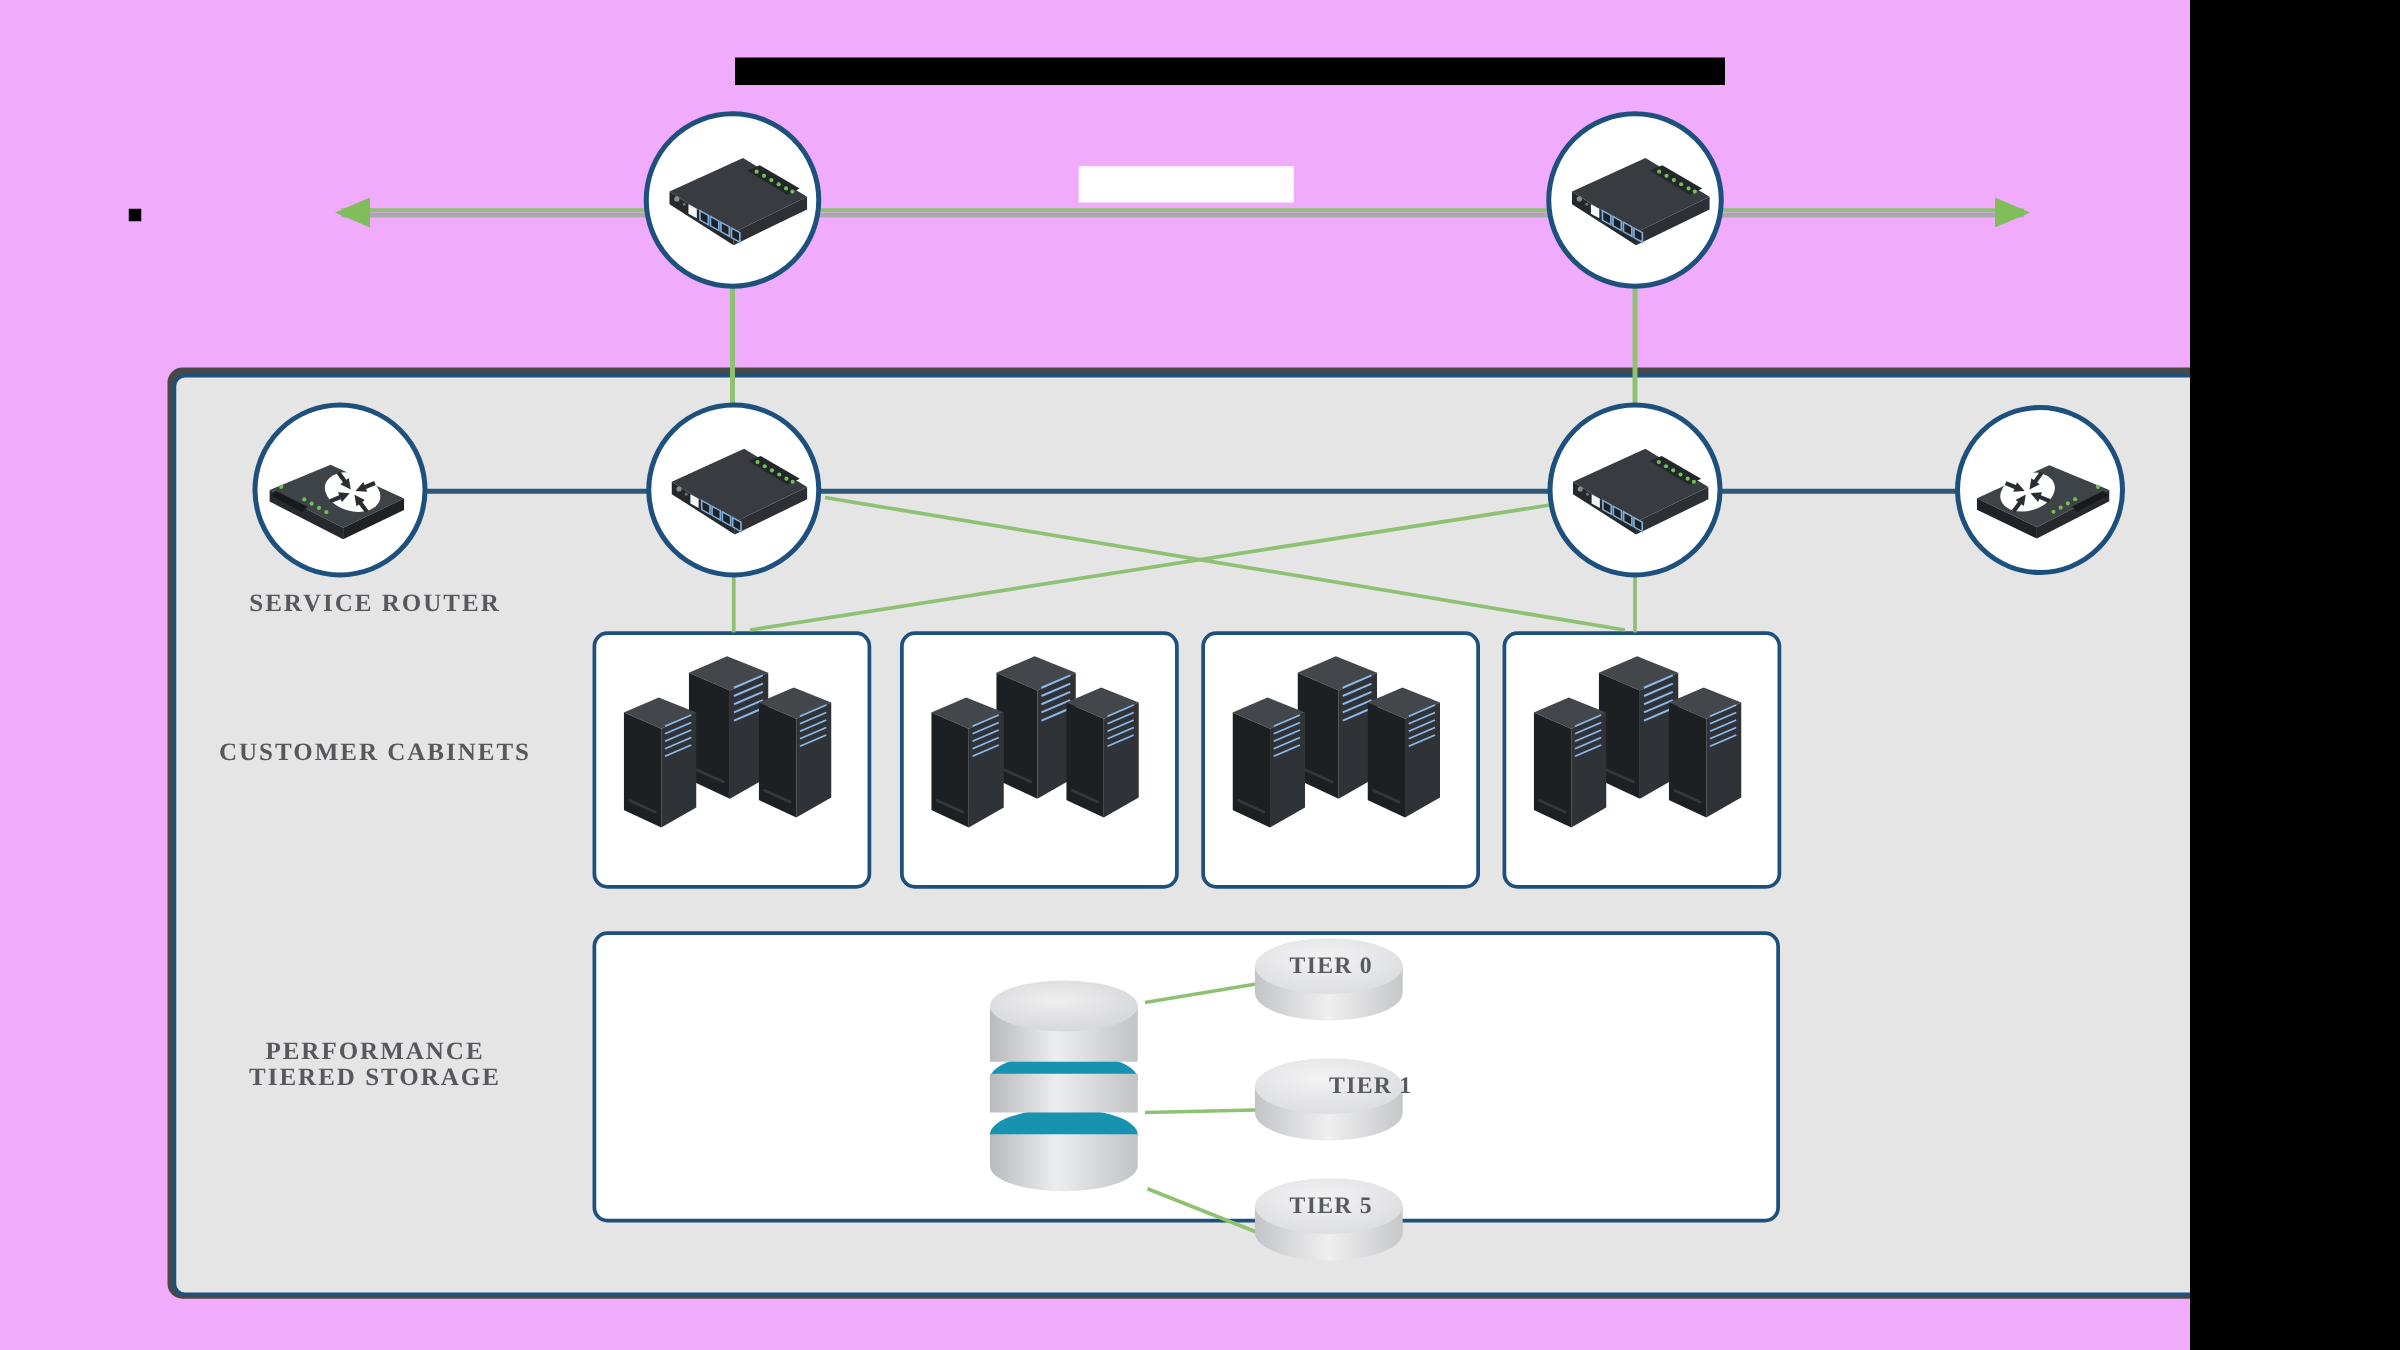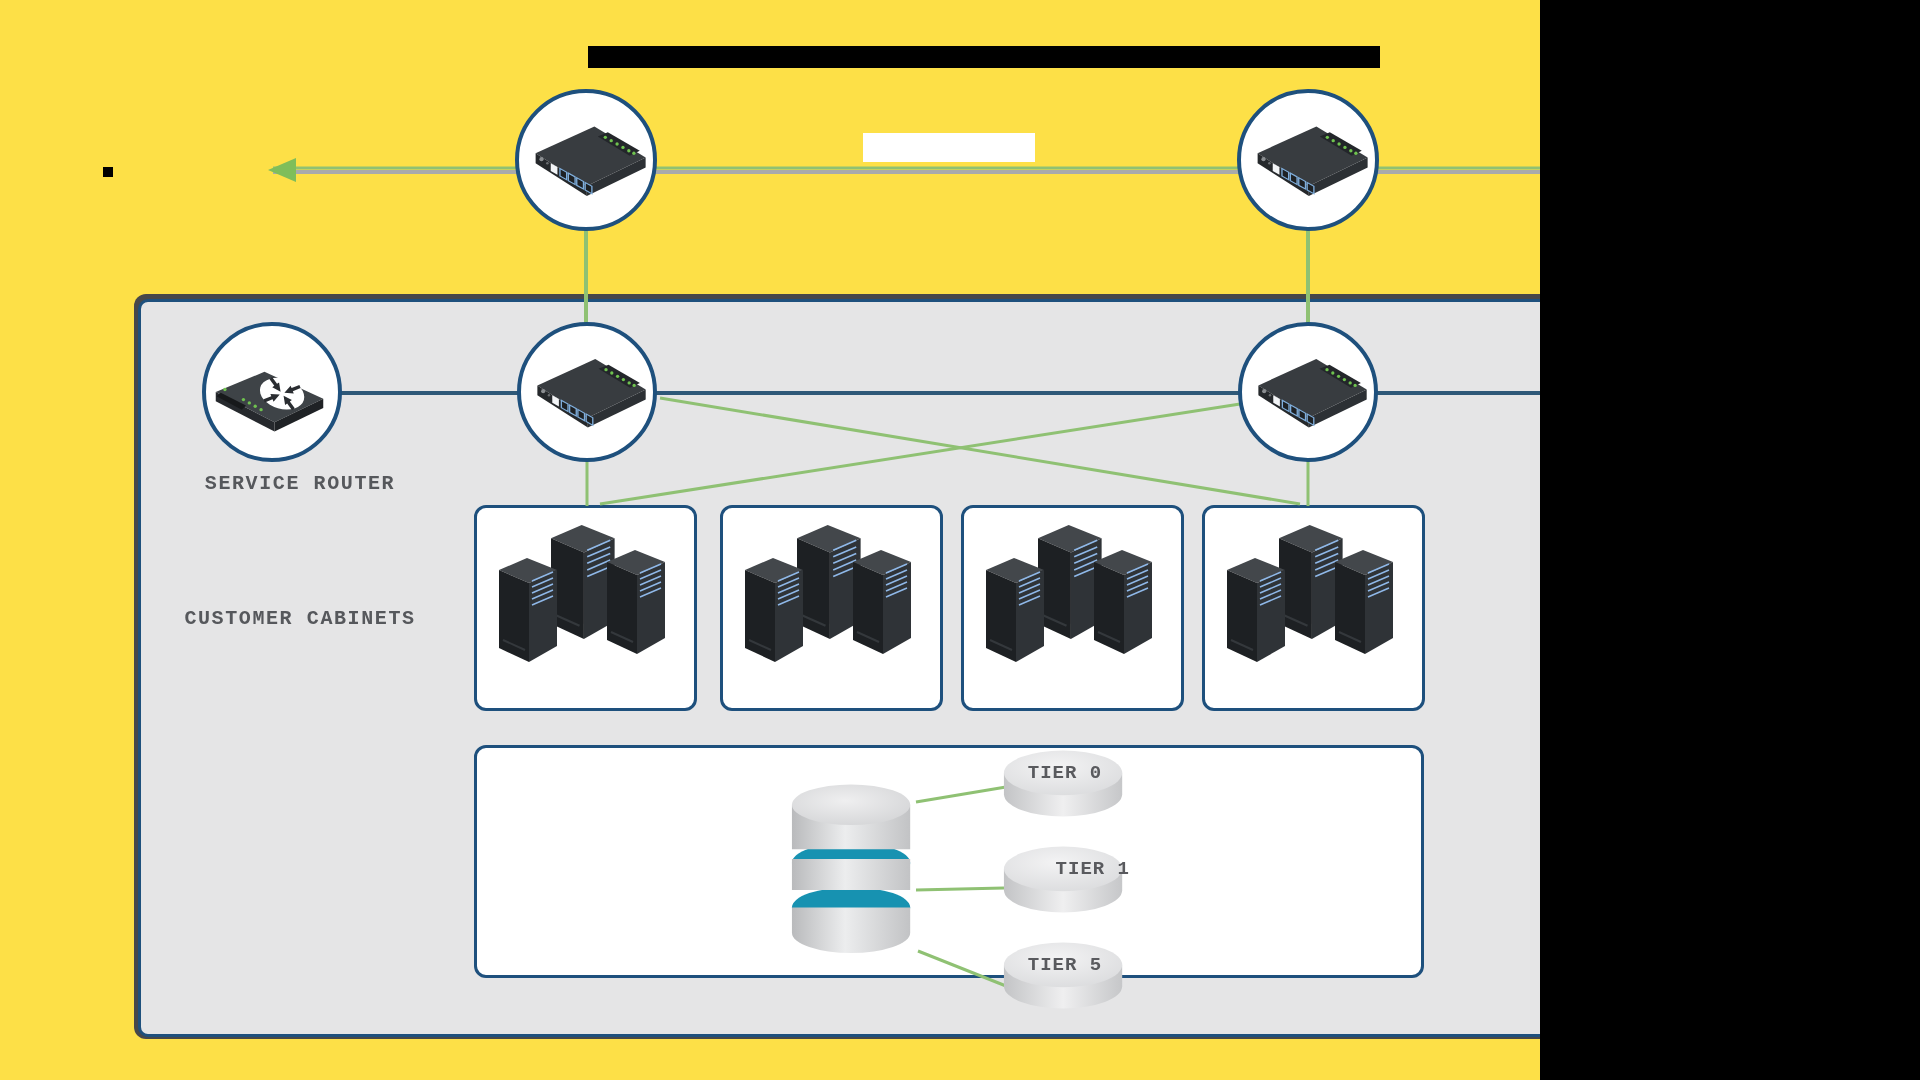--- a/index.html
+++ b/index.html
@@ -1,17 +1,17 @@
 <!DOCTYPE html>
 <html><head>
 <meta charset="utf-8">
 <style>
   html,body{margin:0;padding:0;background:#000;}
-  #stage{position:relative;width:1540px;height:1080px;background:#fde047;overflow:hidden;
-         font-family:Liberation Mono, monospace;}
+  #stage{position:relative;width:1752px;height:1080px;background:#f0abfc;overflow:hidden;
+         font-family:Liberation Serif, serif;}
   .abs{position:absolute;}
   .lbl{position:absolute;font-weight:bold;color:#56585C;letter-spacing:1.6px;
        font-size:20px;text-align:center;line-height:21px;}
   .tier-lbl{position:absolute;font-weight:bold;color:#595A5E;letter-spacing:1px;
        font-size:19px;text-align:center;width:130px;}
   .circle{position:absolute;background:#fff;border:4px solid #1E507D;border-radius:50%;
        display:flex;align-items:center;justify-content:center;box-sizing:border-box;}
   .panel{position:absolute;background:#fff;border:3px solid #1E507D;border-radius:12px;
        box-sizing:border-box;}
   .bigbox-shadow{position:absolute;left:134px;top:294px;width:1660px;height:745px;
@@ -227,18 +227,22 @@
       <use href="#sym-disk"></use>
     </svg>
   <svg class="abs" style="left:1002px;top:832px;z-index:5;" width="126" height="97" viewBox="0 0 130 100">
       <use href="#sym-disk"></use>
     </svg>
   <svg class="abs" style="left:1002px;top:928px;z-index:5;" width="126" height="97" viewBox="0 0 130 100">
       <use href="#sym-disk"></use>
     </svg>
 
   <div class="lbl" style="left:180px;top:473px;width:240px;z-index:6;">SERVICE ROUTER</div>
-  <div class="lbl" style="left:165px;top:592px;width:270px;z-index:6;margin-top:16px;">CUSTOMER CABINETS</div>
+  <div class="lbl" style="left:165px;top:592px;width:270px;z-index:6;">CUSTOMER CABINETS</div>
+  <div class="lbl" style="left:165px;top:831px;width:270px;z-index:6;">
+    <div>PERFORMANCE</div>
+    <div>TIERED STORAGE</div>
+  </div>
   <div class="tier-lbl" style="left:1000px;top:762px;z-index:6;">TIER 0</div>
   <div class="tier-lbl" style="left:1000px;top:858px;z-index:6;text-align:right;">TIER 1</div>
   <div class="tier-lbl" style="left:1000px;top:954px;z-index:6;">TIER 5</div>
 
 </div>
 
 </body></html>

